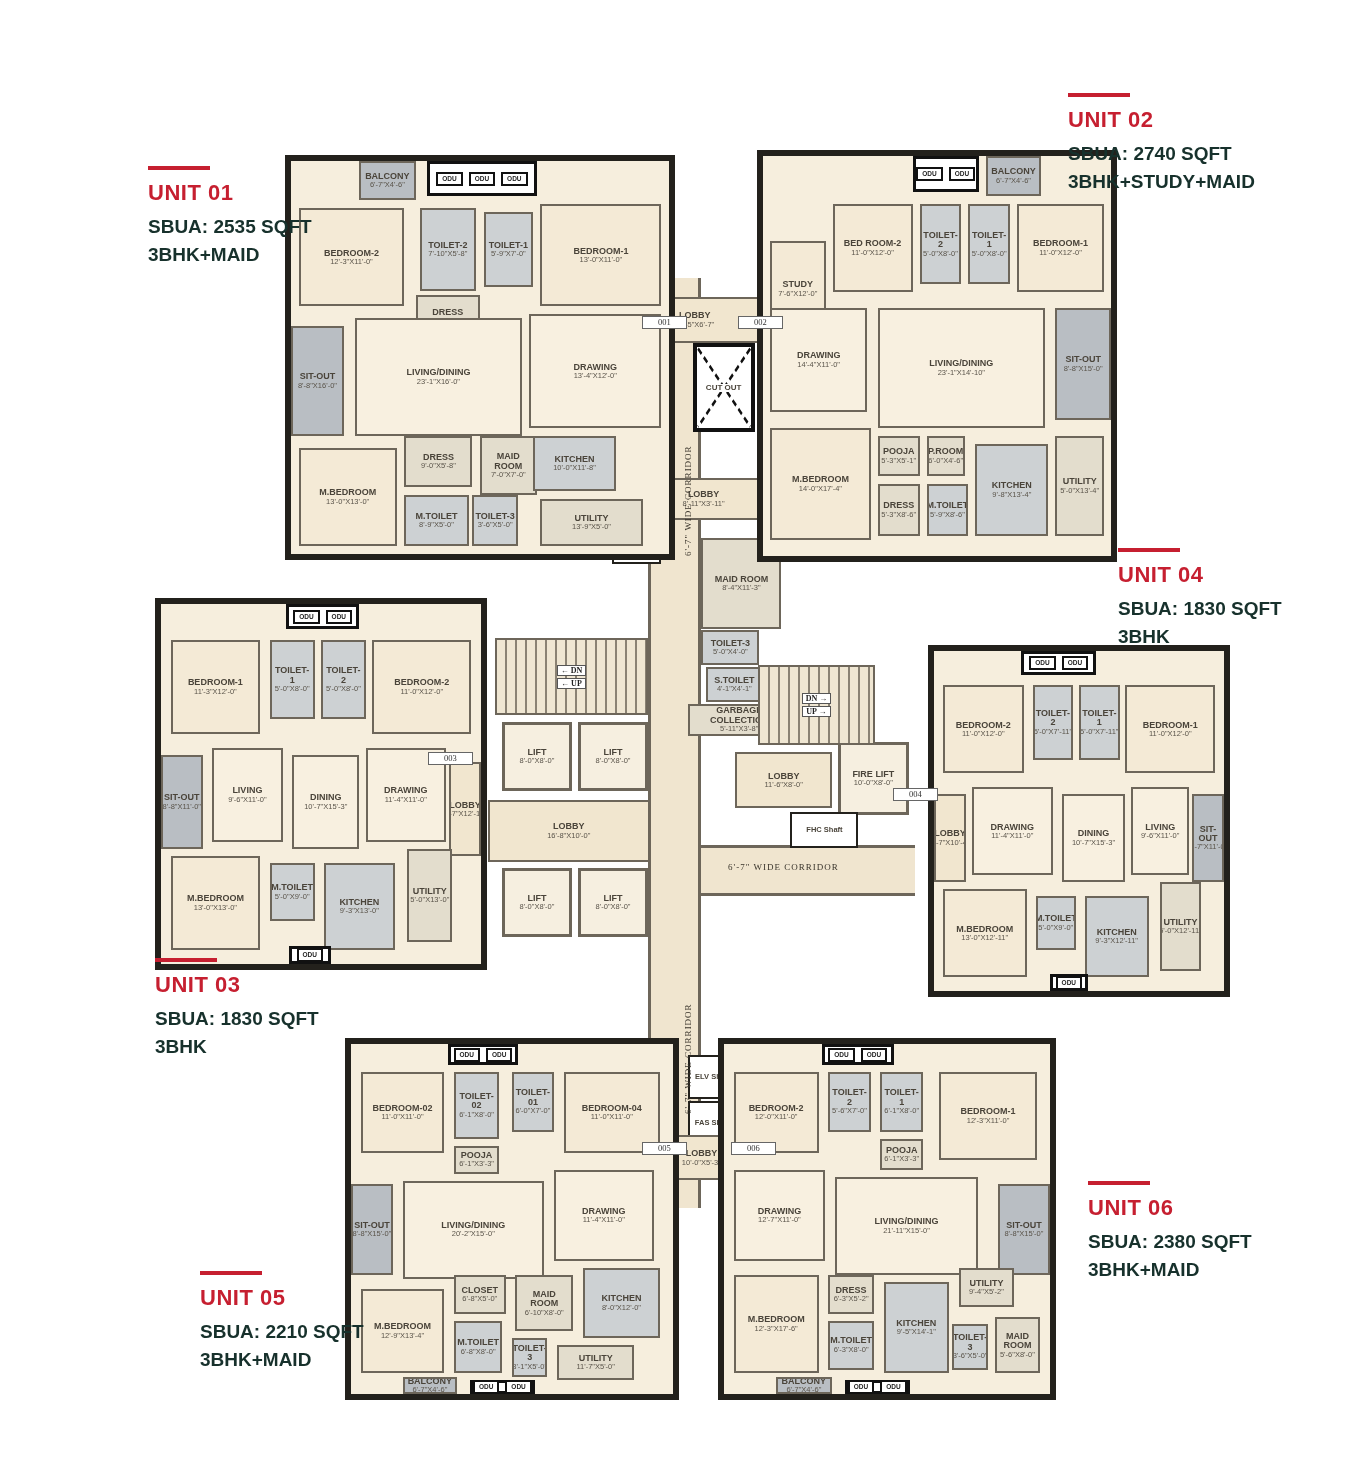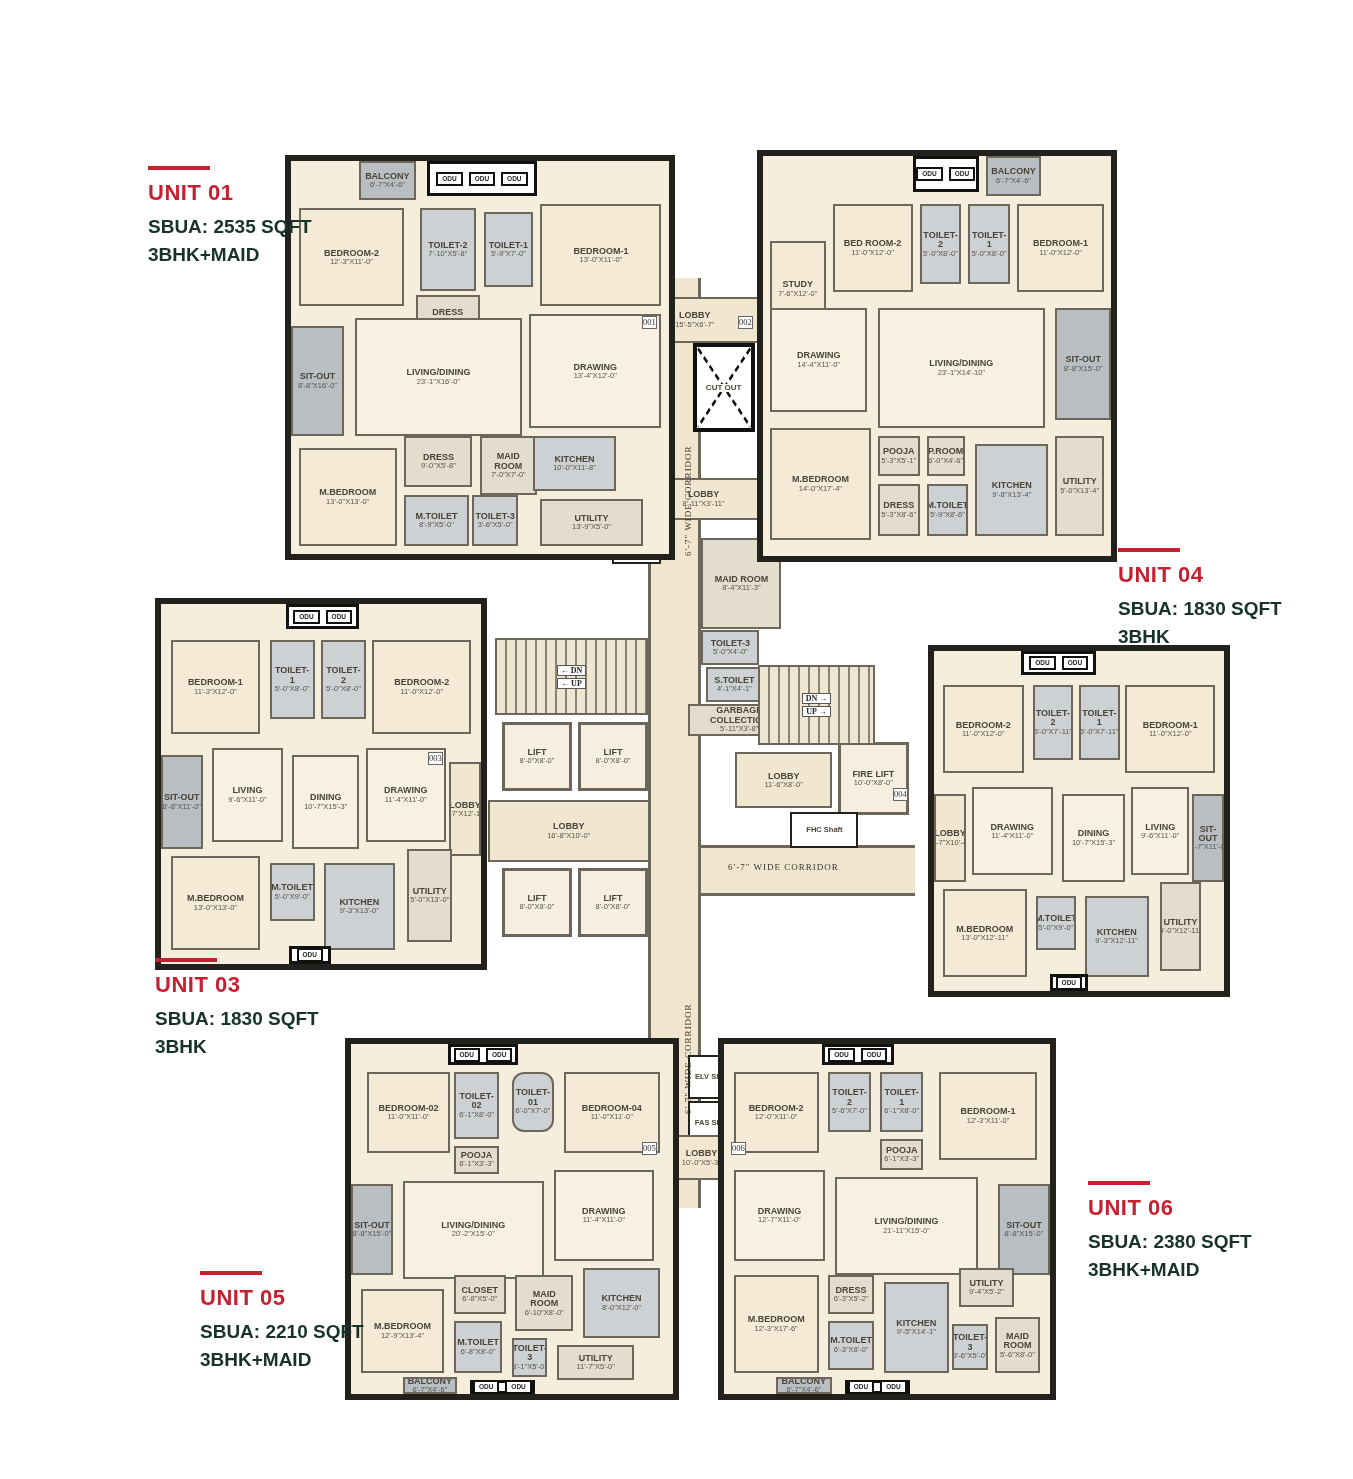--- a/index.html
+++ b/index.html
@@ -60,34 +60,40 @@
   .corr-h{position:absolute;left:52%;top:61%;width:48%;height:5.5%;background:#f0e5cf;
     border-top:3px solid #6d665a;border-bottom:3px solid #6d665a;box-sizing:border-box;}
   .corr-label{position:absolute;font-family:"Liberation Serif",serif;font-size:9px;
     letter-spacing:1px;color:#3a352c;white-space:nowrap;z-index:8;}
   .corr-label.vert{transform:rotate(-90deg);transform-origin:center;}
   .cl-top{left:-23px;top:24%;width:100px;text-align:center;margin-left:43%;}
   .cl-bot{left:-23px;top:84%;width:100px;text-align:center;margin-left:43%;}
   .cl-h{left:58%;top:62.8%;}
 
   .door-tag{position:absolute;z-index:25;font-size:8.5px;color:#333;background:#fff;
-    border:1px solid #666;padding:0 0;line-height:11px;font-family:"Liberation Serif",serif;}
+    border:1px solid #666;padding:0 15px;line-height:11px;font-family:"Liberation Serif",serif;}
   .dt1{left:642px;top:316px}.dt2{left:738px;top:316px}.dt3{left:428px;top:752px}
   .dt4{left:893px;top:788px}.dt5{left:642px;top:1142px}.dt6{left:731px;top:1142px}
 </style>
 </head>
 <body>
 
 <div class="canvas">
 
   <div class="unit-tag tag-u1">
     <span class="rule"></span>
     <h2>UNIT 01</h2>
     <p>SBUA: 2535 SQFT</p>
     <p>3BHK+MAID</p>
+  </div>
+  <div class="unit-tag tag-u2">
+    <span class="rule"></span>
+    <h2>UNIT 02</h2>
+    <p>SBUA: 2740 SQFT</p>
+    <p>3BHK+STUDY+MAID</p>
   </div>
   <div class="unit-tag tag-u3">
     <span class="rule"></span>
     <h2>UNIT 03</h2>
     <p>SBUA: 1830 SQFT</p>
     <p>3BHK</p>
   </div>
   <div class="unit-tag tag-u4">
     <span class="rule"></span>
     <h2>UNIT 04</h2>
@@ -455,29 +461,29 @@
       </div>
       <div class="odu-strip" style="left: 30%; top: 0%; width: 26%; height: 7%;">
         <span class="odu-box">ODU</span>
         <span class="odu-box">ODU</span>
       </div>
       <div class="odu-strip" style="left: 40%; top: 95%; width: 13%; height: 5%;">
         <span class="odu-box">ODU</span>
       </div>
     </div>
   <div class="unit u5">
-      <div class="room k-bed" style="left: 3%; top: 8%; width: 26%; height: 23%; margin-left: 6px;">
+      <div class="room k-bed" style="left: 3%; top: 8%; width: 26%; height: 23%;">
         <span class="nm">BEDROOM-02</span>
         <span class="dm">11'-0"X11'-0"</span>
       </div>
       <div class="room k-wet" style="left: 32%; top: 8%; width: 14%; height: 19%;">
         <span class="nm">TOILET-02</span>
         <span class="dm">6'-1"X8'-0"</span>
       </div>
-      <div class="room k-wet" style="left: 50%; top: 8%; width: 13%; height: 17%; border-radius: 12px;">
+      <div class="room k-wet" style="left: 50%; top: 8%; width: 13%; height: 17%;">
         <span class="nm">TOILET-01</span>
         <span class="dm">6'-0"X7'-0"</span>
       </div>
       <div class="room k-bed" style="left: 66%; top: 8%; width: 30%; height: 23%;">
         <span class="nm">BEDROOM-04</span>
         <span class="dm">11'-0"X11'-0"</span>
       </div>
       <div class="room k-service" style="left: 32%; top: 29%; width: 14%; height: 8%;">
         <span class="nm">POOJA</span>
         <span class="dm">6'-1"X3'-3"</span>

